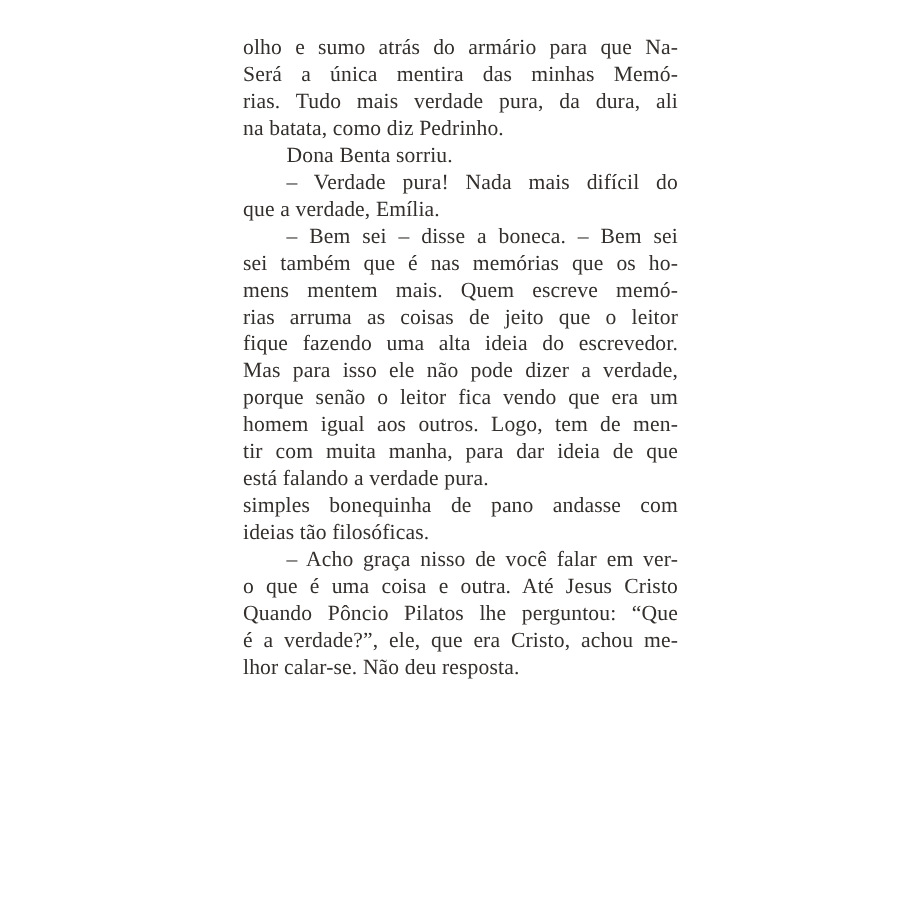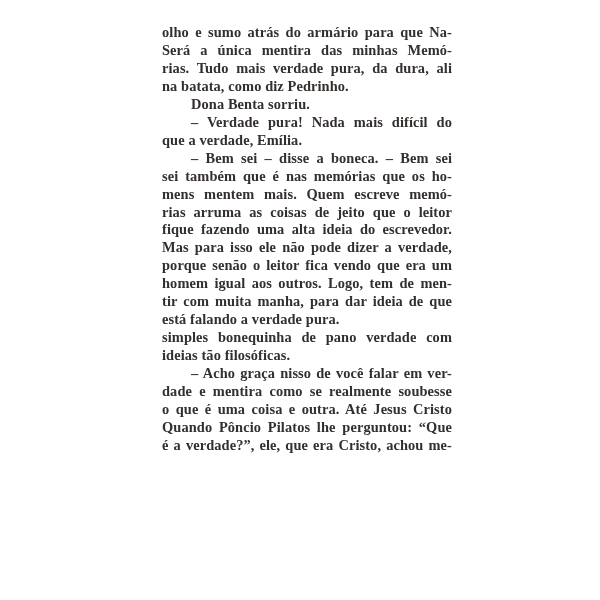--- a/index.html
+++ b/index.html
@@ -11,21 +11,20 @@
     height: 600px;
     background: #ffffff;
     font-family: "Liberation Serif", "DejaVu Serif", serif;
   }
   .page {
     position: relative;
     width: 600px;
     height: 456px;
     background: #ffffff;
     overflow: hidden;
-    font-weight: bold;
   }
   .text-block {
     position: absolute;
     left: 162px;
     top: 24px;
     width: 290px;
     color: #332f2d;
     font-size: 14.4px;
     line-height: 17.95px;
     letter-spacing: 0.1px;
@@ -65,23 +64,22 @@
       <div class="line indent">– Bem sei – disse a boneca. – Bem sei</div>
       <div class="line">sei também que é nas memórias que os ho-</div>
       <div class="line">mens mentem mais. Quem escreve memó-</div>
       <div class="line">rias arruma as coisas de jeito que o leitor</div>
       <div class="line">fique fazendo uma alta ideia do escrevedor.</div>
       <div class="line">Mas para isso ele não pode dizer a verdade,</div>
       <div class="line">porque senão o leitor fica vendo que era um</div>
       <div class="line">homem igual aos outros. Logo, tem de men-</div>
       <div class="line">tir com muita manha, para dar ideia de que</div>
       <div class="line last">está falando a verdade pura.</div>
-      <div class="line">simples bonequinha de pano verdade com</div>
+      <div class="line">simples bonequinha de pano andasse com</div>
       <div class="line last">ideias tão filosóficas.</div>
       <div class="line indent">– Acho graça nisso de você falar em ver-</div>
-      <div class="line">dade e mentira como se realmente soubesse</div>
       <div class="line">o que é uma coisa e outra. Até Jesus Cristo</div>
       <div class="line">Quando Pôncio Pilatos lhe perguntou: “Que</div>
       <div class="line">é a verdade?”, ele, que era Cristo, achou me-</div>
       <div class="line last">lhor calar-se. Não deu resposta.</div>
     </div>
   <div class="page-number">8</div>
 </div>
 
 </body></html>

